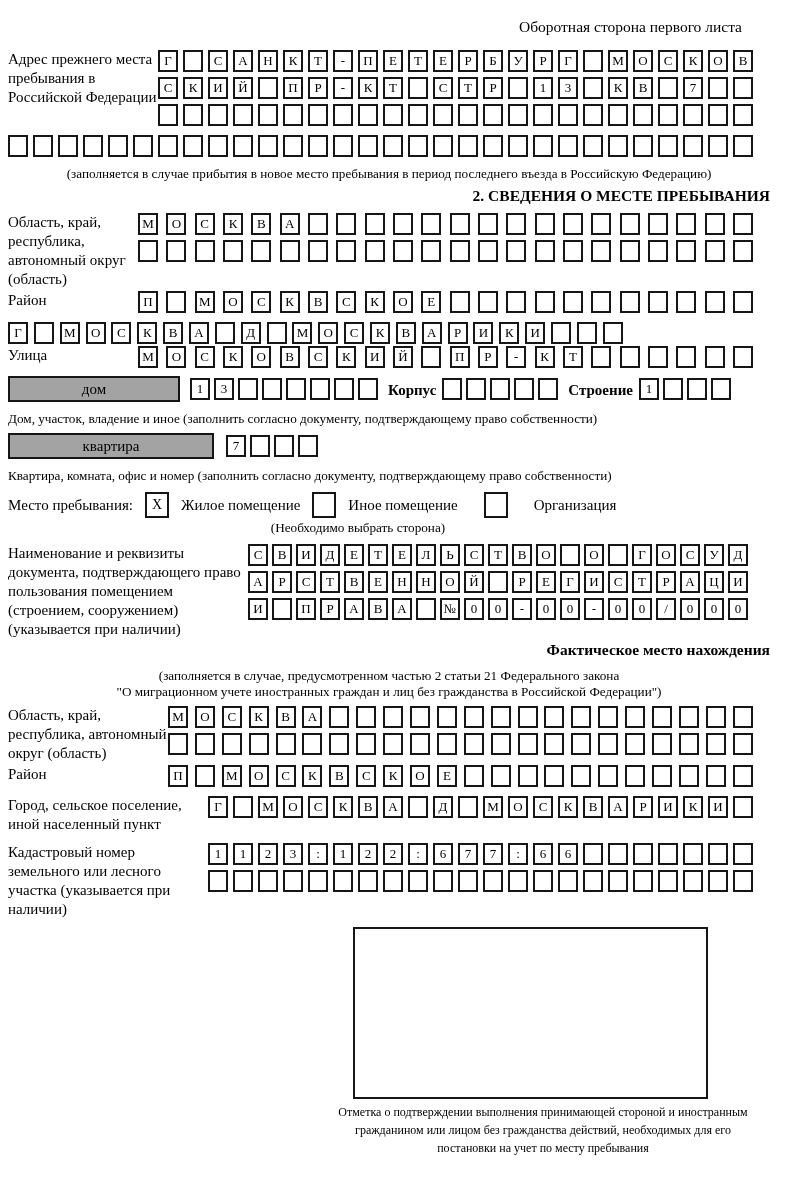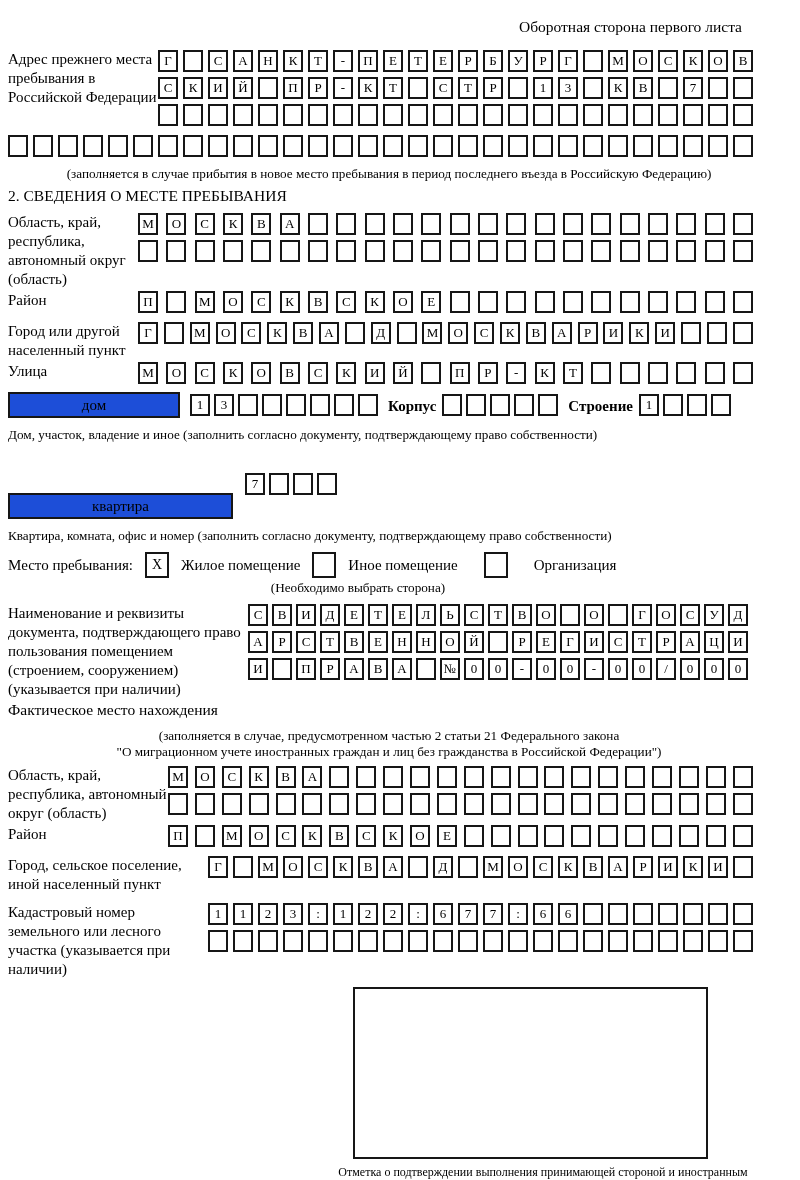--- a/index.html
+++ b/index.html
@@ -22,25 +22,25 @@
   .block { display:flex; }
   .block-label { flex:none; font-size:15px; line-height:19px; }
 
   .lw150{width:150px} .lw130{width:130px} .lw160{width:160px}
   .lw200{width:200px} .lw240{width:240px}
   .w-b1{width:595px} .w-full{width:745px} .w-std{width:615px}
   .w-r3{width:585px} .w-cad{width:545px} .w-doc{width:500px}
 
   .caption { font-size:13.2px; line-height:16px; }
   .center { text-align:center; }
-  .section-title { text-align:left; font-weight:normal; font-size:15.5px; margin-top:5px; }
+  .section-title { text-align:right; font-weight:bold; font-size:15.5px; margin-top:5px; }
 
   .wide-box {
     border:2px solid #161616; height:26px; display:flex; align-items:center;
-    justify-content:center; font-size:15px; flex:none; background:#1d4ed8;
+    justify-content:center; font-size:15px; flex:none; background:#a3a3a3;
   }
   .inline-label { font-size:15px; padding:2px 6px 0 10px; flex:none;font-weight:bold; }
 
   .checkbox {
     width:24px; height:26px; border:2px solid #161616; display:flex;
     align-items:center; justify-content:center; font-size:14px; flex:none; background:#fff;
   }
   .stay-row { display:flex; align-items:center; gap:12px; margin-top:8px;text-align:right; }
   .stay-row span { font-size:15px; }
 
@@ -251,21 +251,20 @@
         <div class="cell"></div>
         <div class="cell"></div>
         <div class="cell"></div>
         <div class="cell"></div>
         <div class="cell"></div>
         <div class="cell"></div>
       </div>
   </div>
 
   <div class="block mt4">
-    <div class="block-label lw130">Город или другой населенный пункт</div>
     <div class="cellrow w-std">
         <div class="cell">Г</div>
         <div class="cell"></div>
         <div class="cell">М</div>
         <div class="cell">О</div>
         <div class="cell">С</div>
         <div class="cell">К</div>
         <div class="cell">В</div>
         <div class="cell">А</div>
         <div class="cell"></div>
@@ -339,21 +338,21 @@
     <div class="cells-inline">
         <div class="cell">1</div>
         <div class="cell"></div>
         <div class="cell"></div>
         <div class="cell"></div>
       </div>
   </div>
   <div class="caption mt4">Дом, участок, владение и иное (заполнить согласно документу, подтверждающему право собственности)</div>
 
   <div class="block mt6" style="align-items:center;">
-    <div class="wide-box" style="width:225px;margin-top:44px;">квартира</div>
+    <div class="wide-box" style="width:206px;">квартира</div>
     <div class="cells-inline" style="margin-left:12px;">
         <div class="cell">7</div>
         <div class="cell"></div>
         <div class="cell"></div>
         <div class="cell"></div>
       </div>
   </div>
   <div class="caption mt4">Квартира, комната, офис и номер (заполнить согласно документу, подтверждающему право собственности)</div>
 
   <div class="stay-row">

